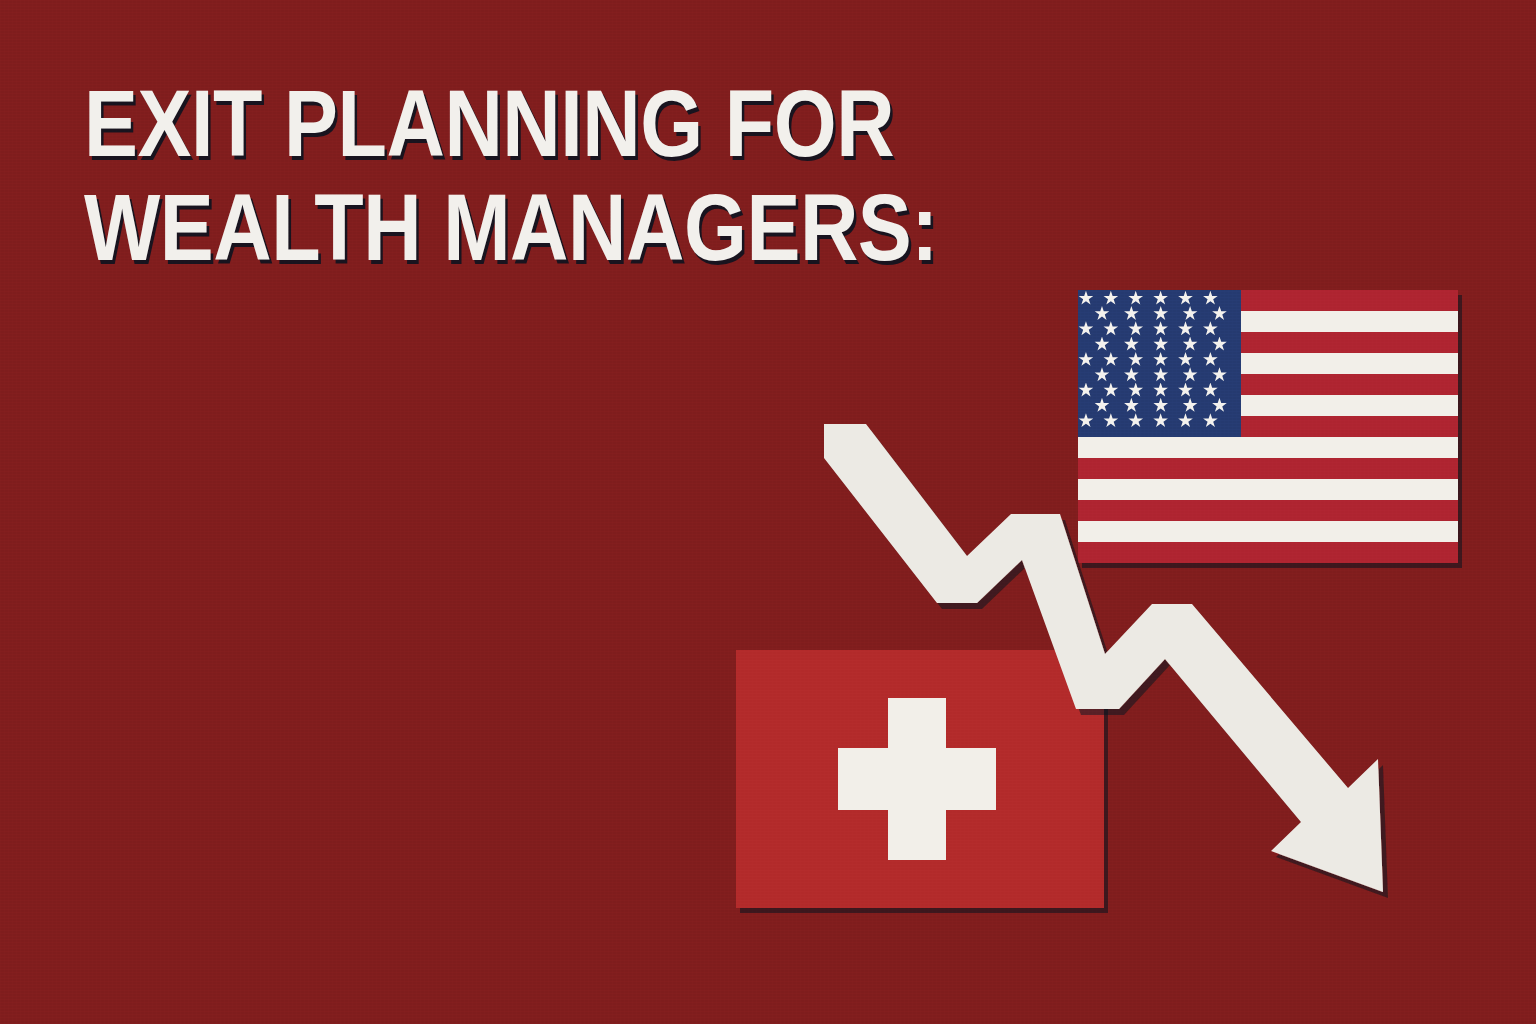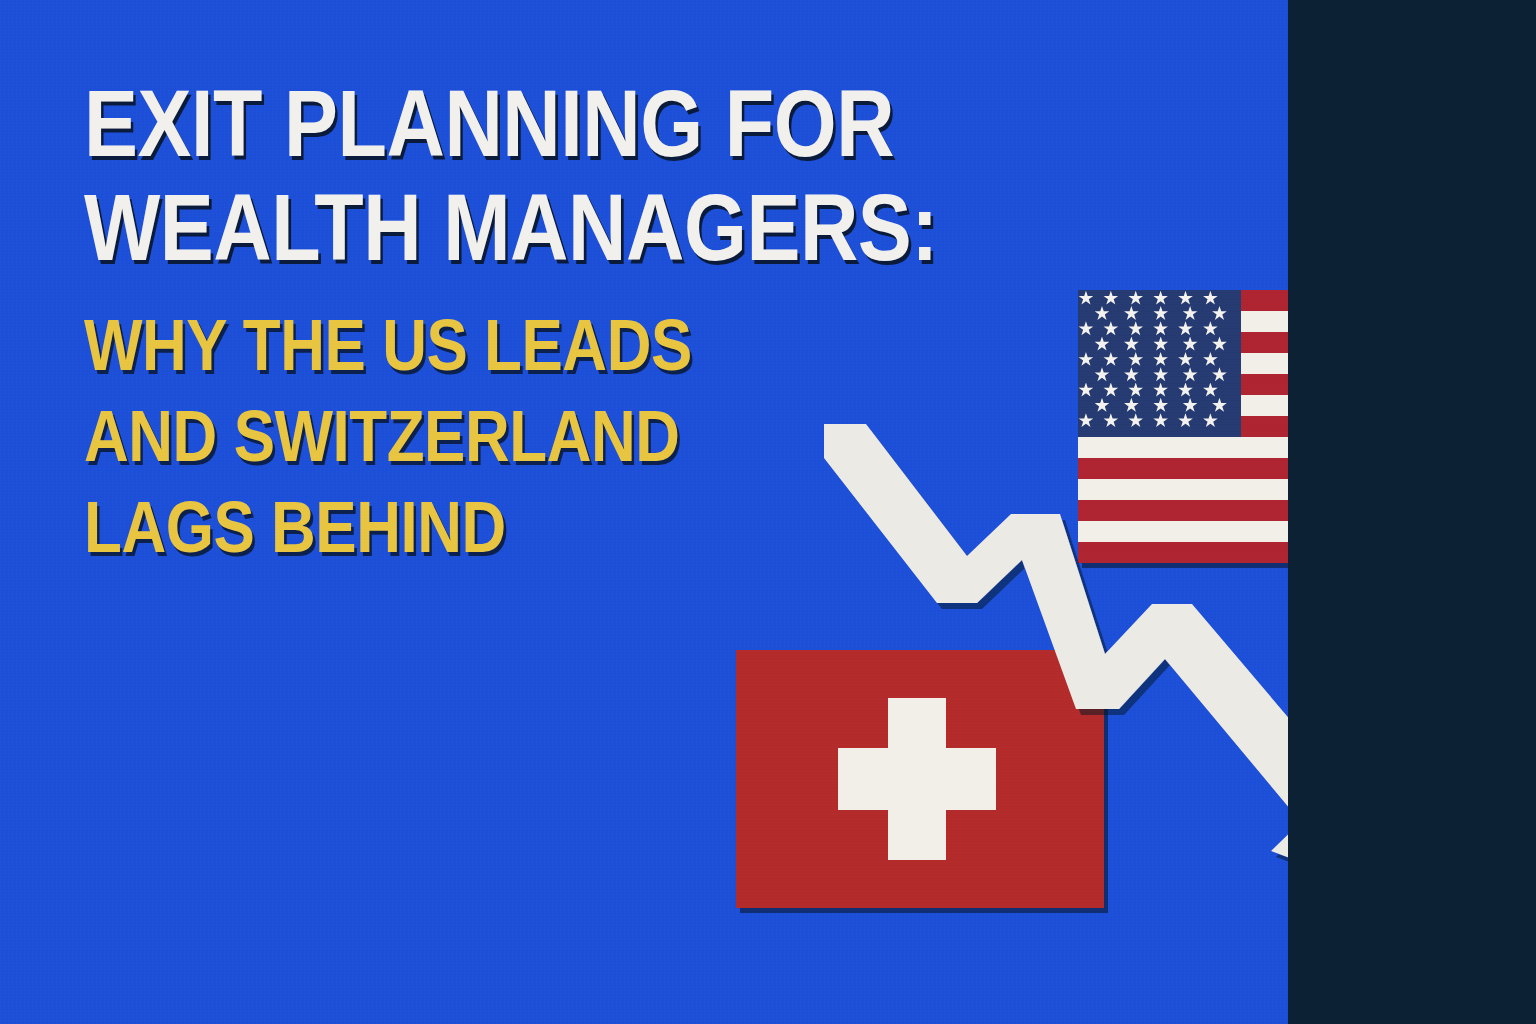--- a/index.html
+++ b/index.html
@@ -5,24 +5,24 @@
   html, body {
     margin: 0;
     padding: 0;
     background: #0d2135;
   }
   body {
     font-family: "Liberation Sans", sans-serif;
   }
   #poster {
     position: relative;
-    width: 1288px;
+    width: 1536px;
     height: 1024px;
     overflow: hidden;
-    background: #1d4ed8;
+    background: #7f1d1d;
   }
   
   #grain {
     position: absolute;
     inset: 0;
     pointer-events: none;
     opacity: 0.055;
     background-image:
       repeating-linear-gradient(0deg, rgba(255,255,255,.55) 0 1px, rgba(0,0,0,0) 1px 3px),
       repeating-linear-gradient(90deg, rgba(255,255,255,.35) 0 1px, rgba(0,0,0,0) 1px 4px);
@@ -134,25 +134,20 @@
   }
 </style>
 </head>
 <body>
 
 <div id="poster">
 
   <div id="headline">
     <span class="hl-line hl-main">EXIT PLANNING FOR</span>
     <span class="hl-line hl-main">WEALTH MANAGERS:</span>
-    <div id="sub-group">
-      <span class="hl-line hl-sub">WHY THE US LEADS</span>
-      <span class="hl-line hl-sub">AND SWITZERLAND</span>
-      <span class="hl-line hl-sub">LAGS BEHIND</span>
-    </div>
   </div>
 
   <div id="us-flag">
     <div id="us-stripes">
         <div class="stripe red" style="top: 0px; height: 21px;"></div>
         <div class="stripe white" style="top: 21px; height: 21px;"></div>
         <div class="stripe red" style="top: 42px; height: 21px;"></div>
         <div class="stripe white" style="top: 63px; height: 21px;"></div>
         <div class="stripe red" style="top: 84px; height: 21px;"></div>
         <div class="stripe white" style="top: 105px; height: 21px;"></div>

